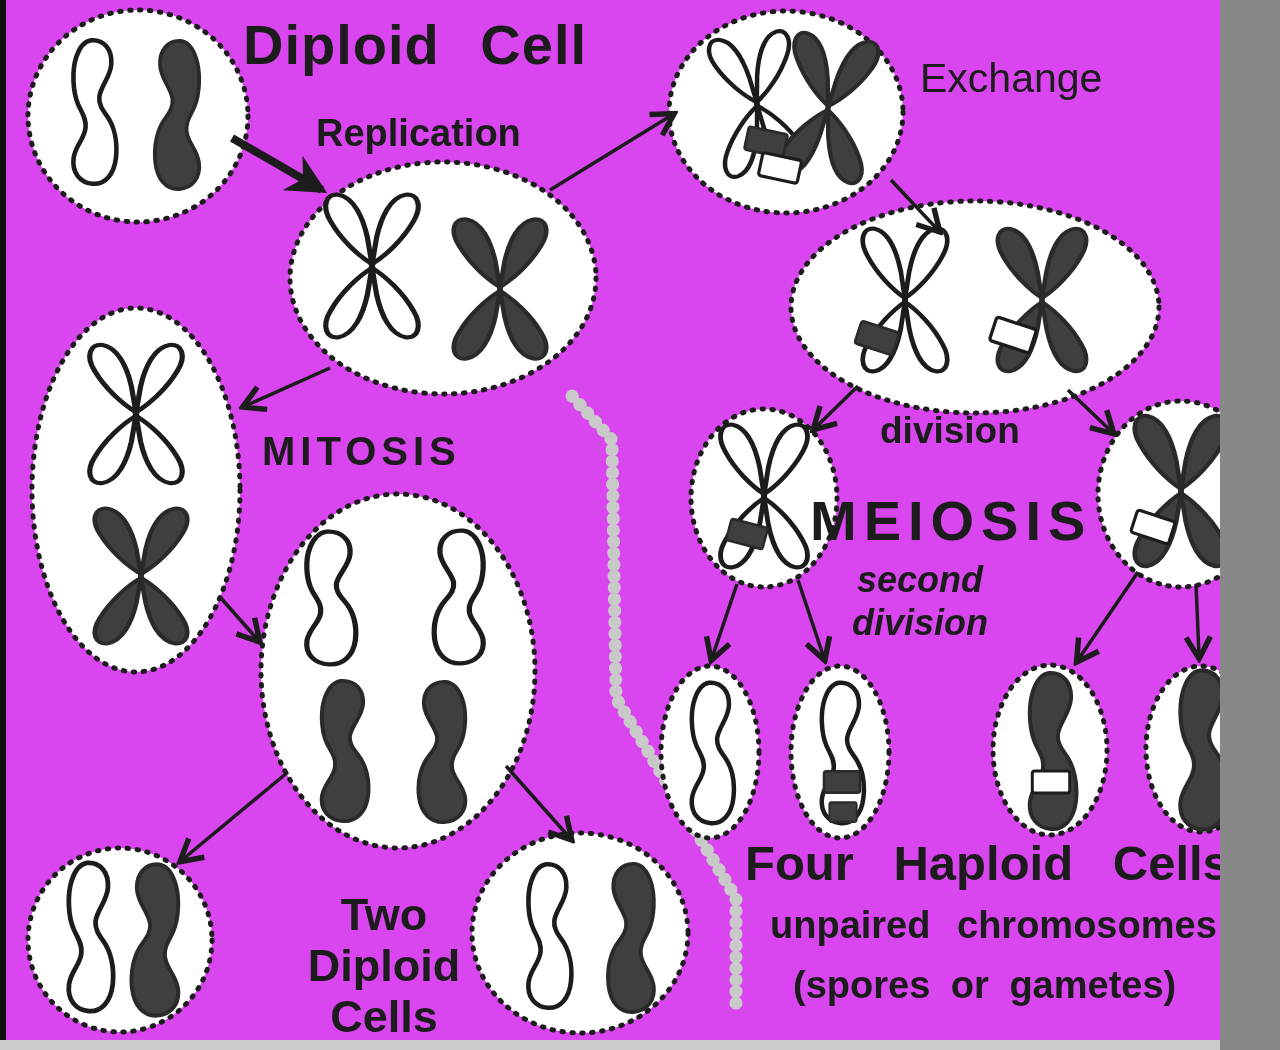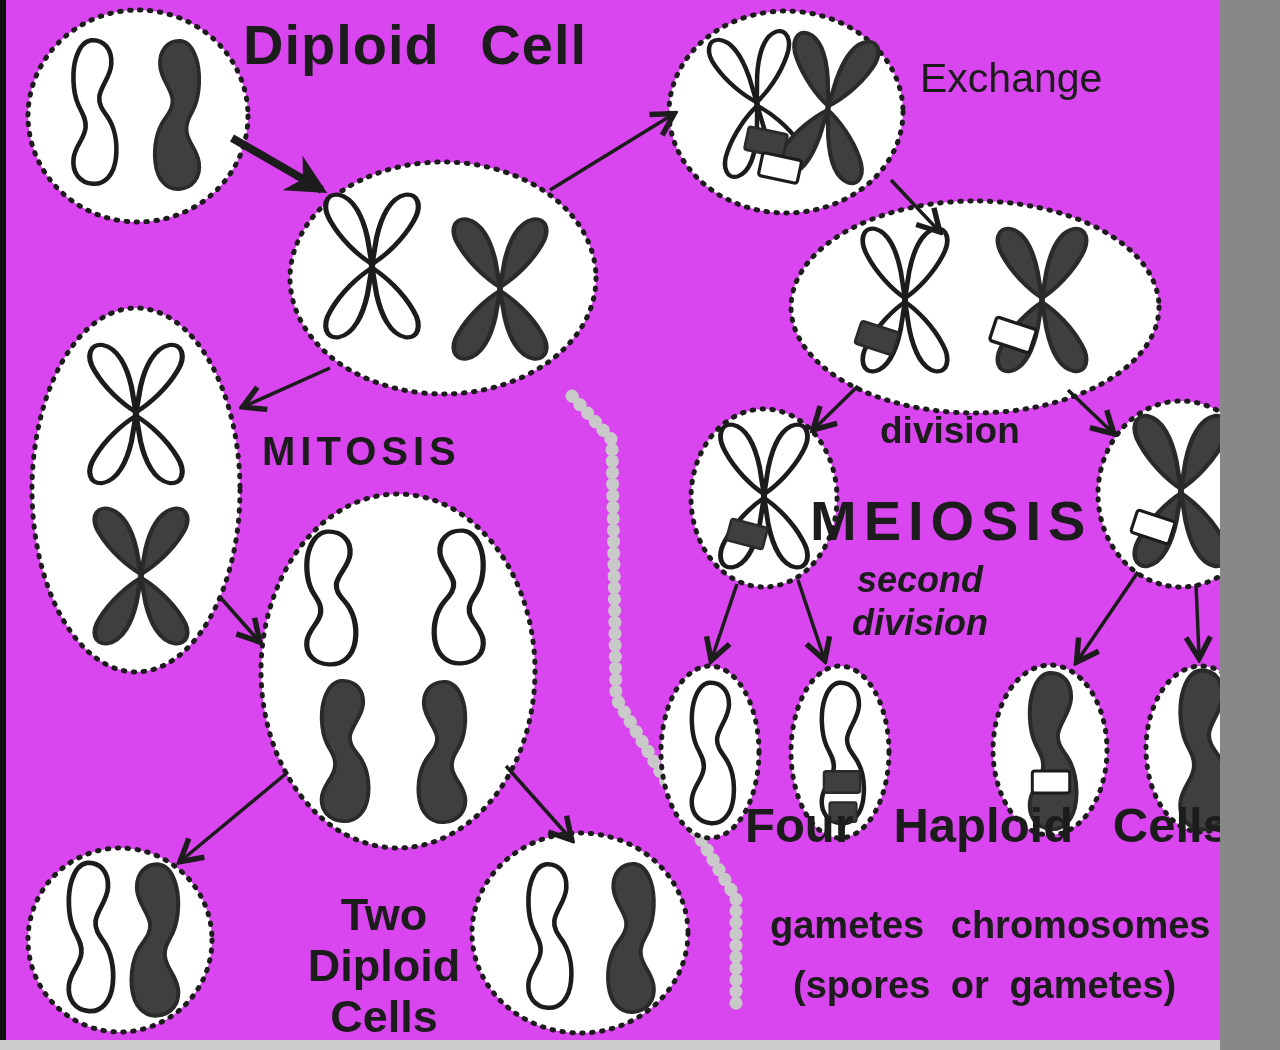--- a/index.html
+++ b/index.html
@@ -14,21 +14,21 @@
   .edge-bottom{left:0;top:1040px;width:1280px;height:10px;background:#cbcbcb;}
   .lbl{position:absolute;color:#1c1c1c;white-space:pre;line-height:1.05;}
   .lbl-diploid{left:243px;top:16px;font-size:56px;font-weight:700;word-spacing:24px;letter-spacing:1px;}
   .lbl-replication{left:316px;top:114px;font-size:38px;font-weight:700;}
   .lbl-exchange{left:920px;top:54px;font-size:41px;font-weight:400;line-height:49px;word-spacing:10px;}
   .lbl-division{left:880px;top:412px;font-size:37px;font-weight:700;}
   .lbl-meiosis{left:810px;top:492px;font-size:56px;font-weight:700;letter-spacing:7px;text-align:right;}
   .lbl-seconddiv{left:828px;top:558px;width:184px;text-align:center;font-size:36px;font-weight:700;line-height:43px;font-style:italic;}
   .lbl-mitosis{left:262px;top:430px;font-size:40px;font-weight:800;letter-spacing:5px;}
   .lbl-twodiploid{left:268px;top:866px;width:232px;text-align:center;font-size:45px;font-weight:700;line-height:51px;margin-top:23px;}
-  .lbl-fourhaploid{left:745px;top:800px;font-size:49px;font-weight:700;word-spacing:26px;}
+  .lbl-fourhaploid{left:745px;top:838px;font-size:49px;font-weight:700;word-spacing:26px;}
   .lbl-unpaired{left:770px;top:906px;font-size:38px;font-weight:700;word-spacing:16px;}
   .lbl-spores{left:793px;top:966px;font-size:38px;font-weight:700;word-spacing:10px;}
 </style>
 </head>
 <body>
 
 <div id="stage">
 
   <svg id="drawing" width="1280" height="1050" viewBox="0 0 1280 1050">
     <defs>
@@ -156,26 +156,27 @@
       <line x1="798" y1="580" x2="824" y2="658" stroke-width="3.5" marker-end="url(#arrow)"></line>
       <line x1="1138" y1="572" x2="1078" y2="660" stroke-width="3.5" marker-end="url(#arrow)"></line>
       <line x1="1196" y1="584" x2="1199" y2="656" stroke-width="3.5" marker-end="url(#arrow)"></line>
       <line x1="220" y1="597" x2="258" y2="640" stroke-width="3.5" marker-end="url(#arrow)"></line>
       <line x1="288" y1="772" x2="182" y2="860" stroke-width="3.5" marker-end="url(#arrow)"></line>
       <line x1="506" y1="766" x2="570" y2="838" stroke-width="3.5" marker-end="url(#arrow)"></line>
     </g>
   </svg>
 
   <div class="lbl lbl-diploid">Diploid Cell</div>
+  <div class="lbl lbl-replication">Replication</div>
   <div class="lbl lbl-exchange"><span>Exchange</span><br></div>
   <div class="lbl lbl-division">division</div>
   <div class="lbl lbl-meiosis">MEIOSIS</div>
   <div class="lbl lbl-seconddiv"><span>second</span><br><span>division</span></div>
   <div class="lbl lbl-mitosis">MITOSIS</div>
   <div class="lbl lbl-twodiploid"><span>Two</span><br><span>Diploid</span><br><span>Cells</span></div>
   <div class="lbl lbl-fourhaploid">Four Haploid Cells</div>
-  <div class="lbl lbl-unpaired">gametes chromosomes</div>
+  <div class="lbl lbl-unpaired">unpaired chromosomes</div>
   <div class="lbl lbl-spores">(spores or gametes)</div>
 
   <div class="edge edge-left"></div>
   <div class="edge edge-right"></div>
   <div class="edge edge-bottom"></div>
 </div>
 
 </body></html>

